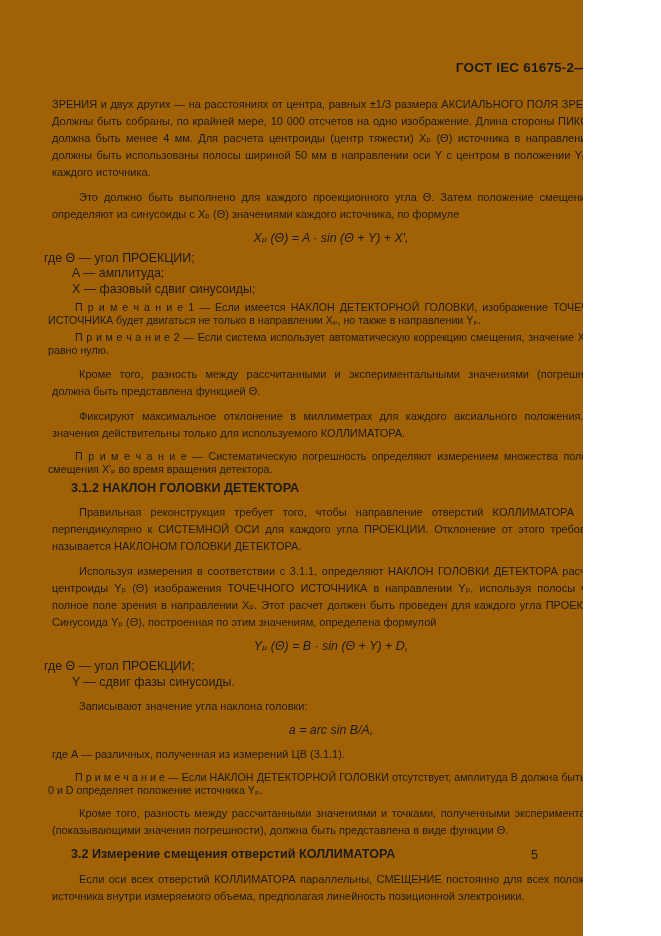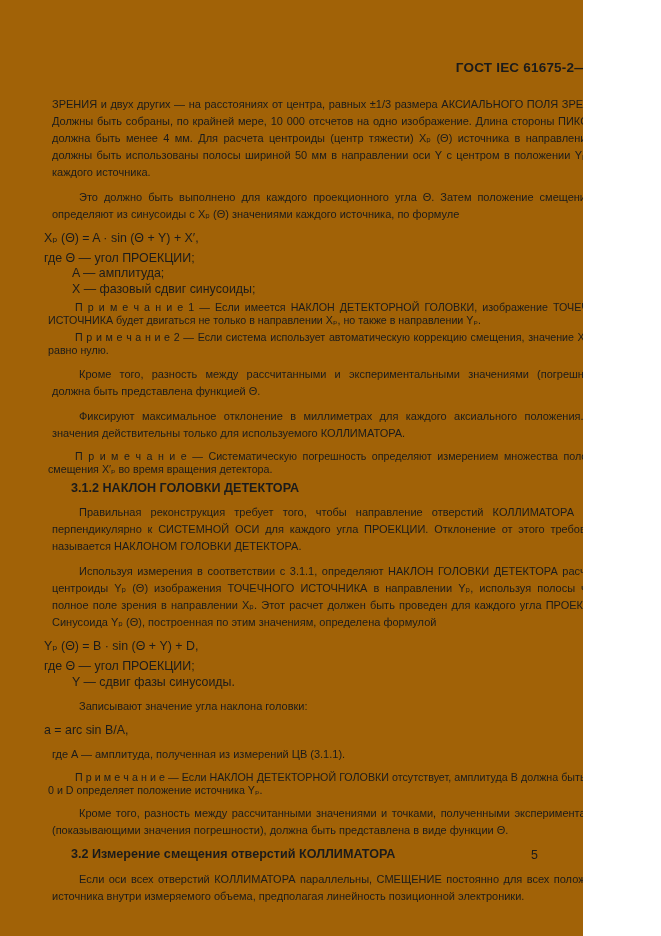--- a/index.html
+++ b/index.html
@@ -31,21 +31,22 @@
   .para {
     font-size: 11px;
     line-height: 17px;
     text-align: justify;
     margin: 8px;
   }
   .para.indent { text-indent: 27px; }
   .formula {
     font-size: 12.4px;
     line-height: 15.2px;
-    text-align: left;
+    text-align: center;
+    font-style: italic;
     margin: 6px 0 5px 0;
   }
   .def-line {
     font-size: 12.4px;
     line-height: 15.2px;
     text-align: left;
     margin: 0 0 0 28px;
   }
   .def-line.first { margin-left: 0; }
   .note {
@@ -106,21 +107,21 @@
 
     <div class="formula">Yₚ (Θ) = B · sin (Θ + Y) + D,</div>
 
     <div class="def-line first">где Θ — угол ПРОЕКЦИИ;</div>
     <div class="def-line">Y — сдвиг фазы синусоиды.</div>
 
     <p class="para" style="text-indent:27px">Записывают значение угла наклона головки:</p>
 
     <div class="formula">a = arc sin B/A,</div>
 
-    <p class="para">где A — амплитуда, полученная из измерений ЦВ (3.1.1).</p>
+    <p class="para">где A — различных, полученная из измерений ЦВ (3.1.1).</p>
 
     <p class="note">П р и м е ч а н и е — Если НАКЛОН ДЕТЕКТОРНОЙ ГОЛОВКИ отсутствует, амплитуда B должна быть равна 0 и D определяет положение источника Yₚ.</p>
 
     <p class="para indent">Кроме того, разность между рассчитанными значениями и точками, полученными экспериментально (показывающими значения погрешности), должна быть представлена в виде функции Θ.</p>
 
     <h3 class="heading">3.2  Измерение смещения отверстий КОЛЛИМАТОРА</h3>
 
     <p class="para indent">Если оси всех отверстий КОЛЛИМАТОРА параллельны, СМЕЩЕНИЕ постоянно для всех положений источника внутри измеряемого объема, предполагая линейность позиционной электроники.</p>
 
   </div>

